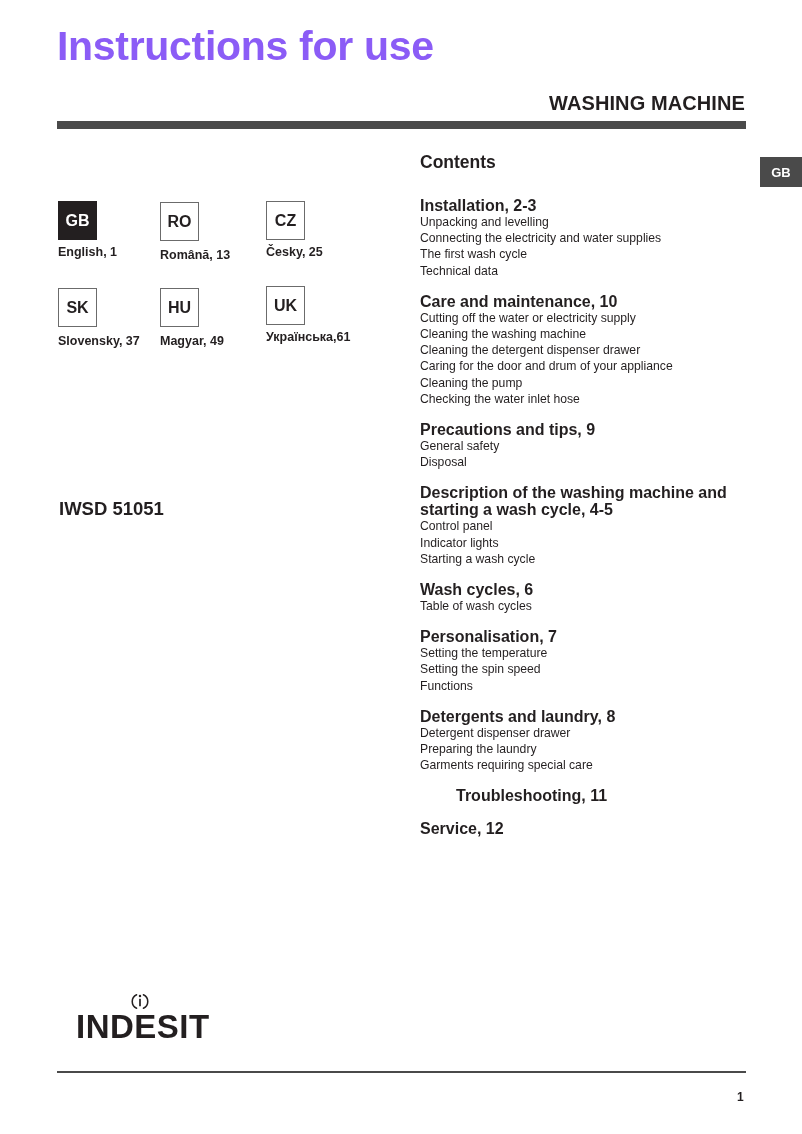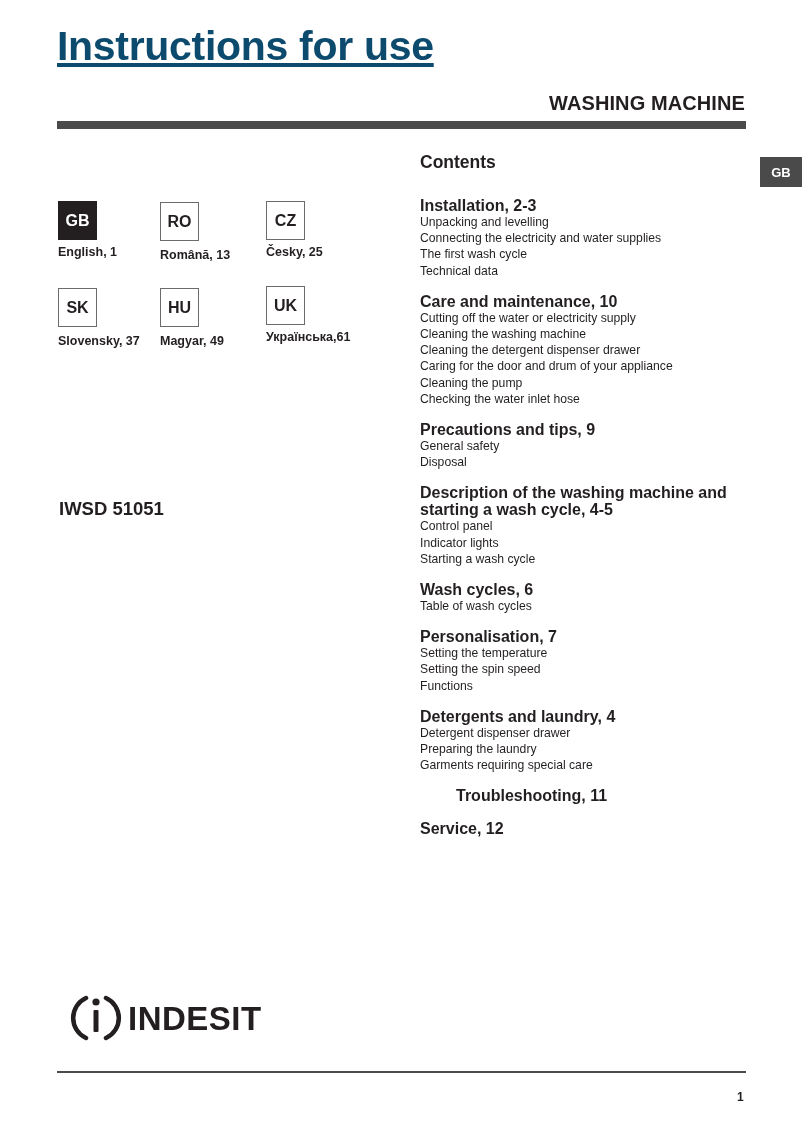--- a/index.html
+++ b/index.html
@@ -2,21 +2,21 @@
 <html><head>
   <meta charset="utf-8">
   <style>
     * { margin: 0; padding: 0; box-sizing: border-box; }
     html, body { width: 802px; height: 1134px; background: #ffffff; overflow: hidden; }
     body { position: relative; font-family: "Liberation Sans", sans-serif; color: #231f20; }
 
     .doc-title {
       position: absolute; left: 57px; top: 26px;
       font-size: 41px; font-weight: bold; letter-spacing: -0.3px;
-      color: #0c4a6e; line-height: 1; text-decoration: underline;
+      color: #8b5cf6; line-height: 1;
     }
     .product-type {
       position: absolute; right: 57px; top: 93px;
       font-size: 20px; font-weight: bold; color: #231f20; line-height: 1;
       letter-spacing: 0.1px;
     }
     .top-rule {
       position: absolute; left: 57px; top: 121px; width: 689px; height: 8px;
       background: #4a4a4a;
     }
@@ -44,21 +44,21 @@
     }
 
     .contents { position: absolute; left: 420px; top: 152px; width: 330px; }
     .contents-title { font-size: 17.5px; font-weight: bold; line-height: 20px; margin-bottom: 25px; }
     .section { margin-bottom: 14px; }
     .section-title { font-size: 16px; font-weight: bold; line-height: 17px; }
     .section-sub { font-size: 12.2px; line-height: 16.2px; color: #231f20; }
 
     .logo {
       position: absolute; left: 70px; top: 993px; height: 50px;
-      display: flex; align-items: center;
+      display: flex; align-items: center; flex-direction: column;
     }
     .logo-text {
       font-size: 33px; font-weight: bold; letter-spacing: 0.5px; color: #231f20;
       margin-left: 6px; line-height: 1;
     }
 
     .bottom-rule {
       position: absolute; left: 57px; top: 1071px; width: 689px; height: 2px; background: #4a4a4a;
     }
     .page-number {
@@ -140,21 +140,21 @@
   </div>
 
   <div class="section">
     <div class="section-title">Personalisation, 7</div>
     <div class="section-sub">Setting the temperature</div>
     <div class="section-sub">Setting the spin speed</div>
     <div class="section-sub">Functions</div>
   </div>
 
   <div class="section">
-    <div class="section-title">Detergents and laundry, 4</div>
+    <div class="section-title">Detergents and laundry, 8</div>
     <div class="section-sub">Detergent dispenser drawer</div>
     <div class="section-sub">Preparing the laundry</div>
     <div class="section-sub">Garments requiring special care</div>
   </div>
 
   <div class="section" style="margin-bottom:16px;margin-left:36px;">
     <div class="section-title">Troubleshooting, 11</div>
   </div>
 
   <div class="section">

